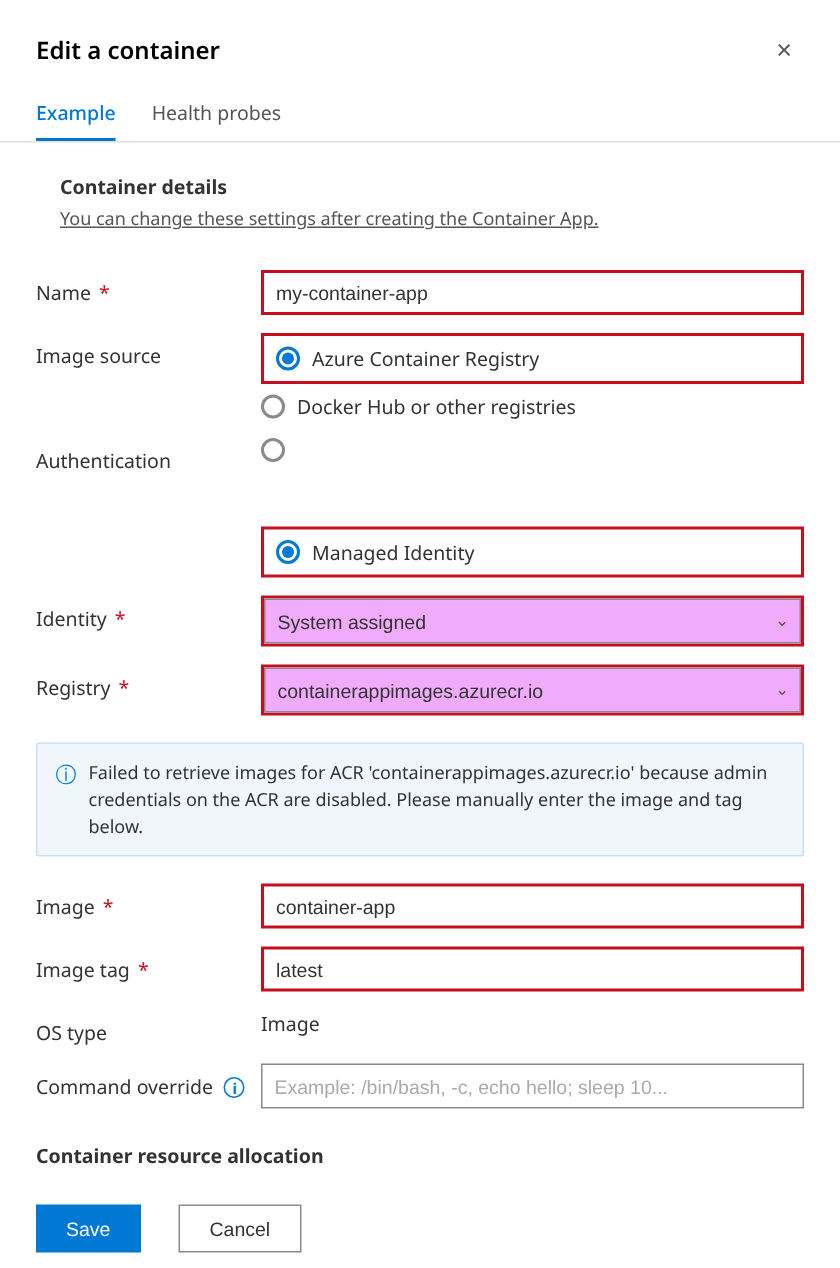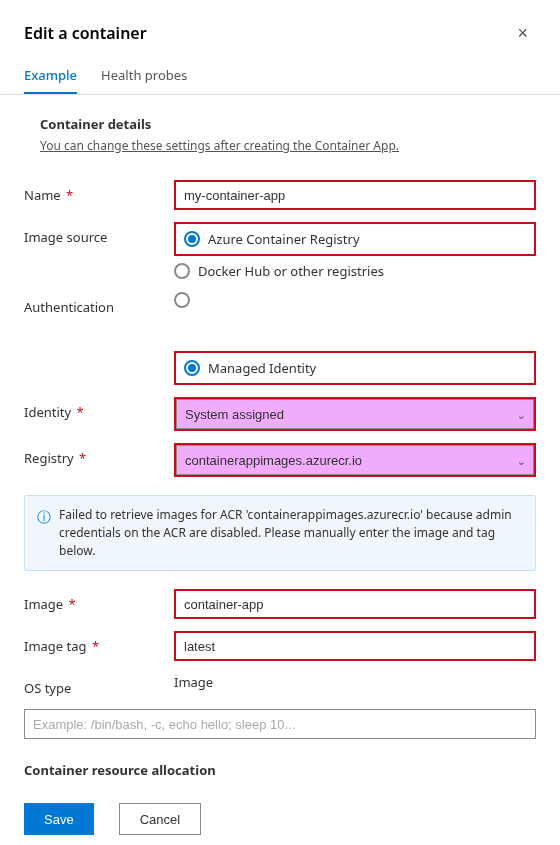--- a/index.html
+++ b/index.html
@@ -395,20 +395,24 @@
   </div>
 
   <div class="form-row">
     <div class="form-label">OS type</div>
     <div class="form-control">
       <span class="os-value">Image</span>
     </div>
   </div>
 
   <div class="form-row">
+    <div class="form-label">
+      <span>Command override</span>
+      <span class="info-circle">i</span>
+    </div>
     <div class="form-control">
       <input type="text" class="text-input" placeholder="Example: /bin/bash, -c, echo hello; sleep 10..." style="">
     </div>
   </div>
 
   <div class="section-divider">
     <div class="container-resource-title">Container resource allocation</div>
   </div>
 
   <div class="dialog-footer">

